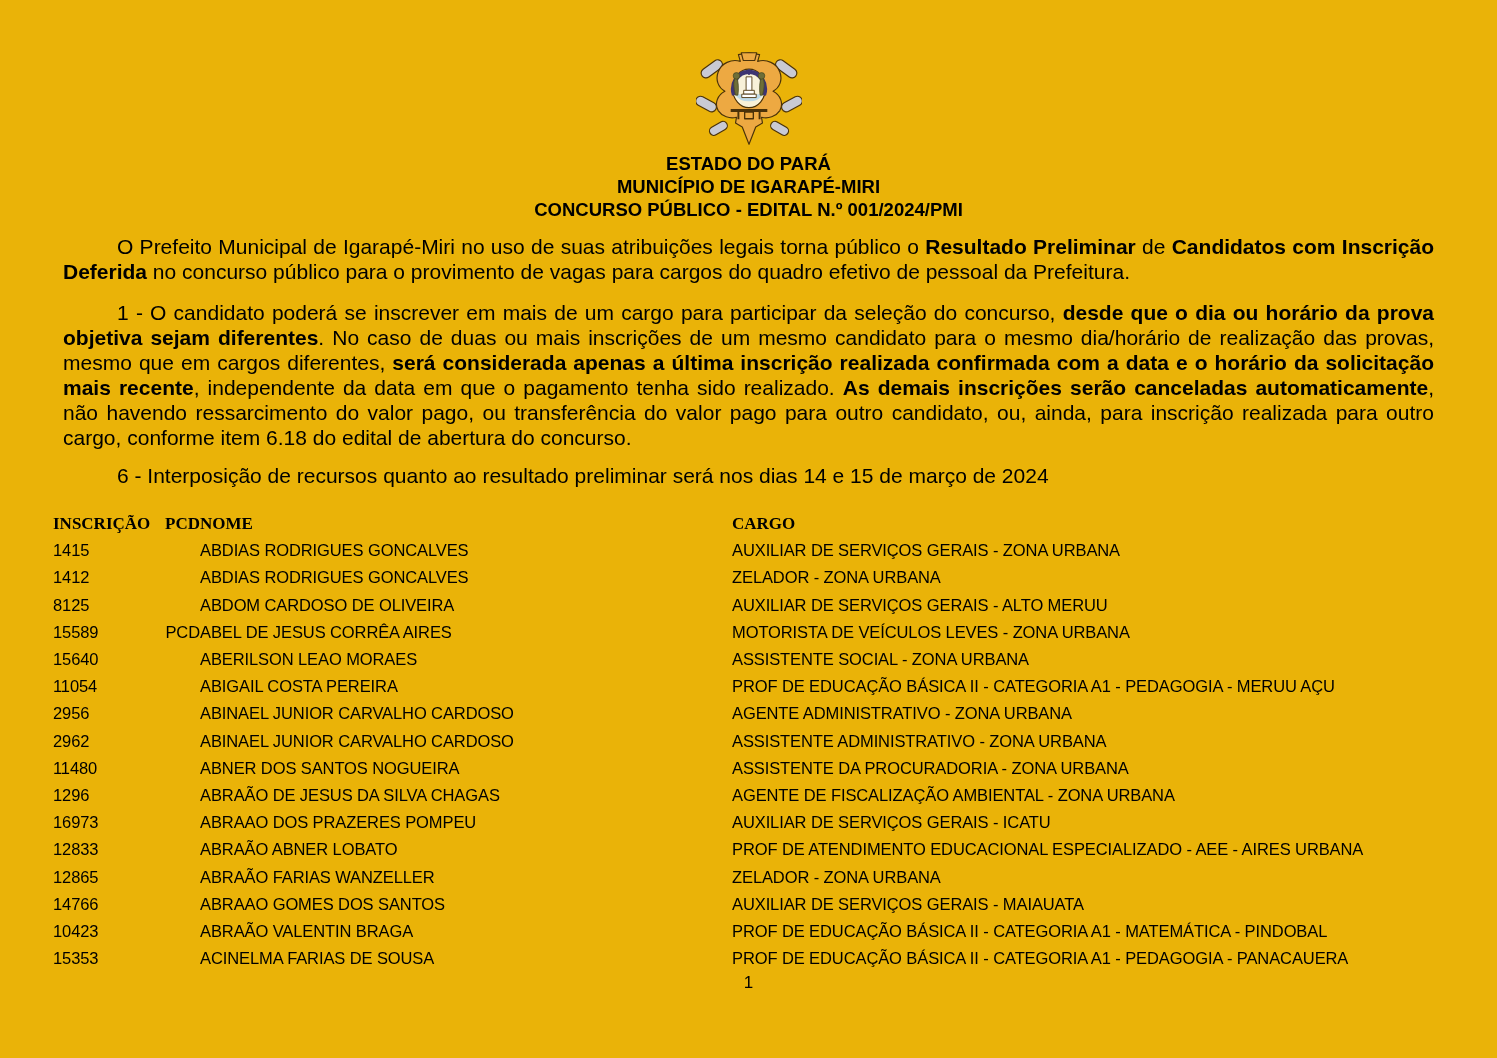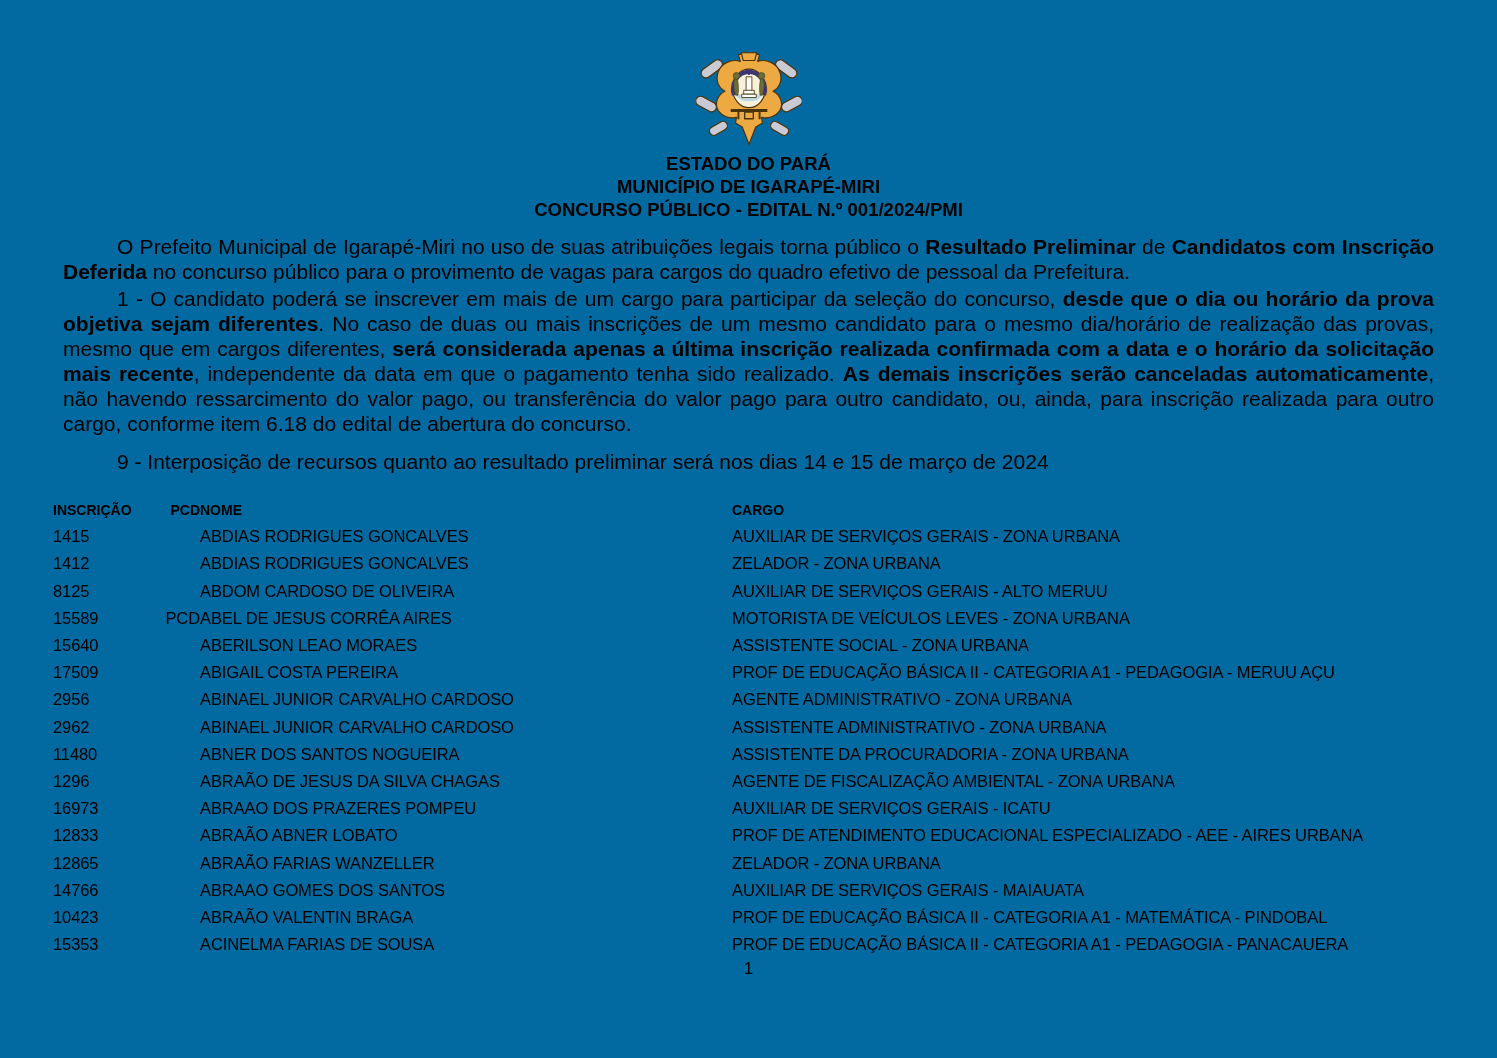--- a/index.html
+++ b/index.html
@@ -1,52 +1,52 @@
 <!DOCTYPE html>
 <html lang="pt-BR"><head>
 <meta charset="utf-8">
 <style>
   * { margin:0; padding:0; box-sizing:border-box; }
   html, body { background:#ffffff; }
   .page {
     position:relative;
     width:1497px; height:1058px;
-    background:#0369a1;
+    background:#eab308;
     color:#000000;
     font-family:"Liberation Sans","DejaVu Sans",sans-serif;
     overflow:hidden;
   }
   .logo-wrap { padding-top:50px; display:flex; justify-content:center; }
   .org-header {
     margin-top:4px;
     text-align:center;
     font-weight:bold;
     font-size:18.5px;
     line-height:23px;
   }
   .para {
     margin-left:63px; margin-right:63px;
     font-size:21px;
     line-height:25px;
     text-indent:54px;
   }
   .justify { text-align:justify; }
   .p1 { margin-top:13px; }
-  .p2 { margin-top:2px; }
+  .p2 { margin-top:16px; }
   .p3 { margin-top:13px; }
   .results { margin-top:22px; font-size:16.5px; letter-spacing:-0.1px; }
   .trow {
     display:grid;
     grid-template-columns:97px 50px 532px 1fr;
     margin-left:53px; margin-right:40px;
     height:27.2px;
     align-items:center;
     white-space:nowrap;
   }
-  .thead { font-weight:bold; font-size:14px; letter-spacing:0; }
+  .thead { font-weight:bold; font-size:17px; letter-spacing:0;font-family:Liberation Serif, serif; }
   .c-insc { text-align:left; }
   .thead .c-insc { text-align:left; }
   .c-pcd { text-align:right; }
   .c-nome, .c-cargo { text-align:left; }
   .page-num { margin-top:1px; text-align:center; font-size:17px; }
 </style>
 </head>
 <body>
 
 <div class="page">
@@ -89,21 +89,21 @@
   </div>
 
   <div class="org-header">
     <div>ESTADO DO PARÁ</div>
     <div>MUNICÍPIO DE IGARAPÉ-MIRI</div>
     <div>CONCURSO PÚBLICO - EDITAL N.º 001/2024/PMI</div>
   </div>
 
   <p class="para justify p1"><span>O Prefeito Municipal de Igarapé-Miri no uso de suas atribuições legais torna público o </span><b>Resultado Preliminar</b><span> de </span><b>Candidatos com Inscrição Deferida</b><span> no concurso público para o provimento de vagas para cargos do quadro efetivo de pessoal da Prefeitura.</span></p>
   <p class="para justify p2"><span>1 - O candidato poderá se inscrever em mais de um cargo para participar da seleção do concurso, </span><b>desde que o dia ou horário da prova objetiva sejam diferentes</b><span>. No caso de duas ou mais inscrições de um mesmo candidato para o mesmo dia/horário de realização das provas, mesmo que em cargos diferentes, </span><b>será considerada apenas a última inscrição realizada confirmada com a data e o horário da solicitação mais recente</b><span>, independente da data em que o pagamento tenha sido realizado. </span><b>As demais inscrições serão canceladas automaticamente</b><span>, não havendo ressarcimento do valor pago, ou transferência do valor pago para outro candidato, ou, ainda, para inscrição realizada para outro cargo, conforme item 6.18 do edital de abertura do concurso.</span></p>
-  <p class="para p3"><span>9 - Interposição de recursos quanto ao resultado preliminar será nos dias 14 e 15 de março de 2024</span></p>
+  <p class="para p3"><span>6 - Interposição de recursos quanto ao resultado preliminar será nos dias 14 e 15 de março de 2024</span></p>
 
   <div class="results">
     <div class="trow thead">
       <div class="c-insc">INSCRIÇÃO</div>
       <div class="c-pcd">PCD</div>
       <div class="c-nome">NOME</div>
       <div class="c-cargo">CARGO</div>
     </div>
     <div>
         <div class="trow">
@@ -130,21 +130,21 @@
           <div class="c-nome">ABEL DE JESUS CORRÊA AIRES</div>
           <div class="c-cargo">MOTORISTA DE VEÍCULOS LEVES - ZONA URBANA</div>
         </div>
         <div class="trow">
           <div class="c-insc">15640</div>
           <div class="c-pcd"></div>
           <div class="c-nome">ABERILSON LEAO MORAES</div>
           <div class="c-cargo">ASSISTENTE SOCIAL - ZONA URBANA</div>
         </div>
         <div class="trow">
-          <div class="c-insc">17509</div>
+          <div class="c-insc">11054</div>
           <div class="c-pcd"></div>
           <div class="c-nome">ABIGAIL COSTA PEREIRA</div>
           <div class="c-cargo">PROF DE EDUCAÇÃO BÁSICA II - CATEGORIA A1 - PEDAGOGIA - MERUU AÇU</div>
         </div>
         <div class="trow">
           <div class="c-insc">2956</div>
           <div class="c-pcd"></div>
           <div class="c-nome">ABINAEL JUNIOR CARVALHO CARDOSO</div>
           <div class="c-cargo">AGENTE ADMINISTRATIVO - ZONA URBANA</div>
         </div>

